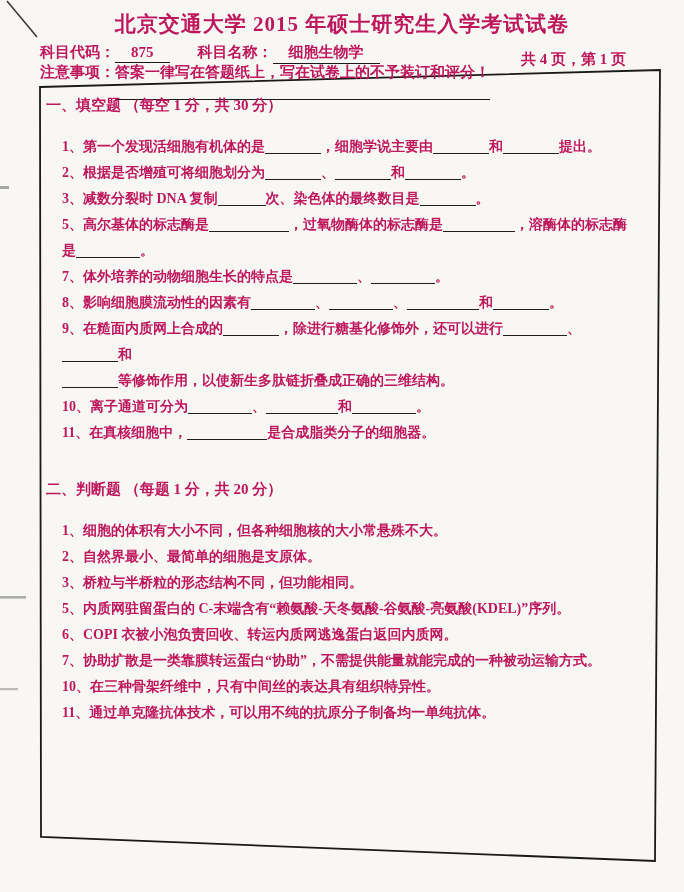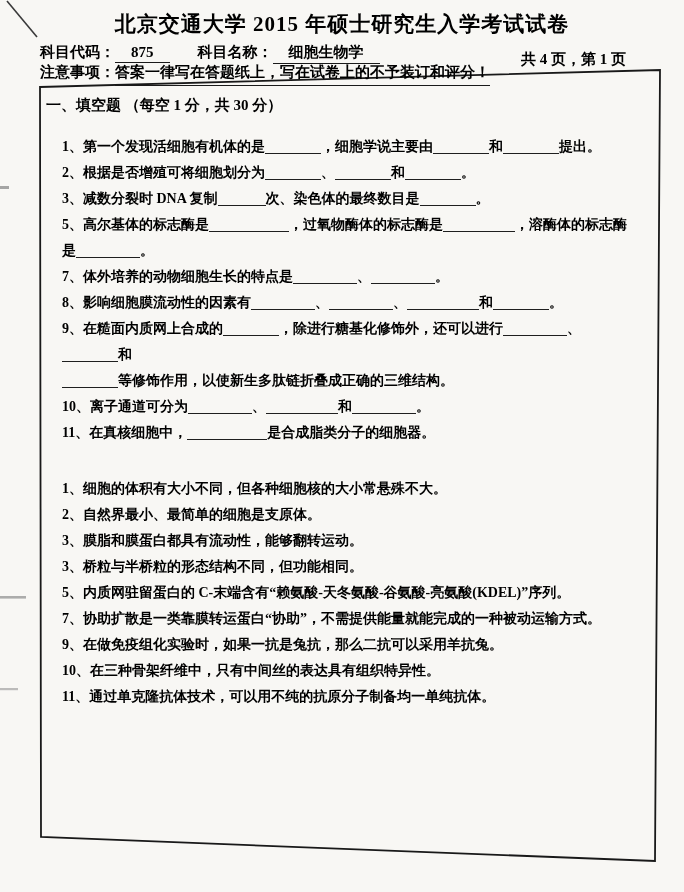--- a/index.html
+++ b/index.html
@@ -9,21 +9,21 @@
     height: 892px;
     overflow: hidden;
     background: #e9e9e7;
   }
   .page {
     position: relative;
     width: 684px;
     height: 892px;
     background: #f8f7f4;
     font-family: "Liberation Serif", "DejaVu Serif", serif;
-    color: #000000;
+    color: #be185d;
     overflow: hidden;
   }
   .artifacts {
     position: absolute;
     left: 0; top: 0;
     width: 684px; height: 892px;
     pointer-events: none;
   }
   .exam-title {
     position: absolute;
@@ -62,21 +62,21 @@
   .notice-line {
     position: absolute;
     top: 63px;
     left: 40px;
     font-size: 15px;
     font-weight: 700;
     white-space: nowrap;
   }
   .notice-text {
     border-bottom: 1.5px solid #1a1a1a;
-    padding-bottom: 5px;
+    padding-bottom: 19px;
   }
   .content {
     position: absolute;
     left: 46px;
     top: 92px;
     width: 604px;
   }
   .section-heading {
     margin: 0 0 4px 0;
     font-size: 15px;
@@ -139,28 +139,28 @@
           <li>5、高尔基体的标志酶是<span class="blank" style="width: 80px;"></span>，过氧物酶体的标志酶是<span class="blank" style="width: 72px;"></span>，溶酶体的标志酶<br>是<span class="blank" style="width: 64px;"></span>。</li>
           <li>7、体外培养的动物细胞生长的特点是<span class="blank" style="width: 64px;"></span>、<span class="blank" style="width: 64px;"></span>。</li>
           <li>8、影响细胞膜流动性的因素有<span class="blank" style="width: 64px;"></span>、<span class="blank" style="width: 64px;"></span>、<span class="blank" style="width: 72px;"></span>和<span class="blank" style="width: 56px;"></span>。</li>
           <li>9、在糙面内质网上合成的<span class="blank" style="width: 56px;"></span>，除进行糖基化修饰外，还可以进行<span class="blank" style="width: 64px;"></span>、<span class="blank" style="width: 56px;"></span>和<br><span class="blank" style="width: 56px;"></span>等修饰作用，以使新生多肽链折叠成正确的三维结构。</li>
           <li>10、离子通道可分为<span class="blank" style="width: 64px;"></span>、<span class="blank" style="width: 72px;"></span>和<span class="blank" style="width: 64px;"></span>。</li>
           <li>11、在真核细胞中，<span class="blank" style="width: 80px;"></span>是合成脂类分子的细胞器。</li>
         </ol>
     </div>
 
     <div class="section section-2">
+      <h2 class="section-heading">二、判断题 （每题 1 分，共 20 分）</h2>
       <ol class="question-list">
           <li>1、细胞的体积有大小不同，但各种细胞核的大小常悬殊不大。</li>
           <li>2、自然界最小、最简单的细胞是支原体。</li>
-          <li>3、膜脂和膜蛋白都具有流动性，能够翻转运动。</li>
           <li>3、桥粒与半桥粒的形态结构不同，但功能相同。</li>
           <li>5、内质网驻留蛋白的 C-末端含有“赖氨酸-天冬氨酸-谷氨酸-亮氨酸(KDEL)”序列。</li>
+          <li>6、COPI 衣被小泡负责回收、转运内质网逃逸蛋白返回内质网。</li>
           <li>7、协助扩散是一类靠膜转运蛋白“协助”，不需提供能量就能完成的一种被动运输方式。</li>
-          <li>9、在做免疫组化实验时，如果一抗是兔抗，那么二抗可以采用羊抗兔。</li>
           <li>10、在三种骨架纤维中，只有中间丝的表达具有组织特异性。</li>
           <li>11、通过单克隆抗体技术，可以用不纯的抗原分子制备均一单纯抗体。</li>
         </ol>
     </div>
 
   </div>
 
 </div>
 
 </body></html>

